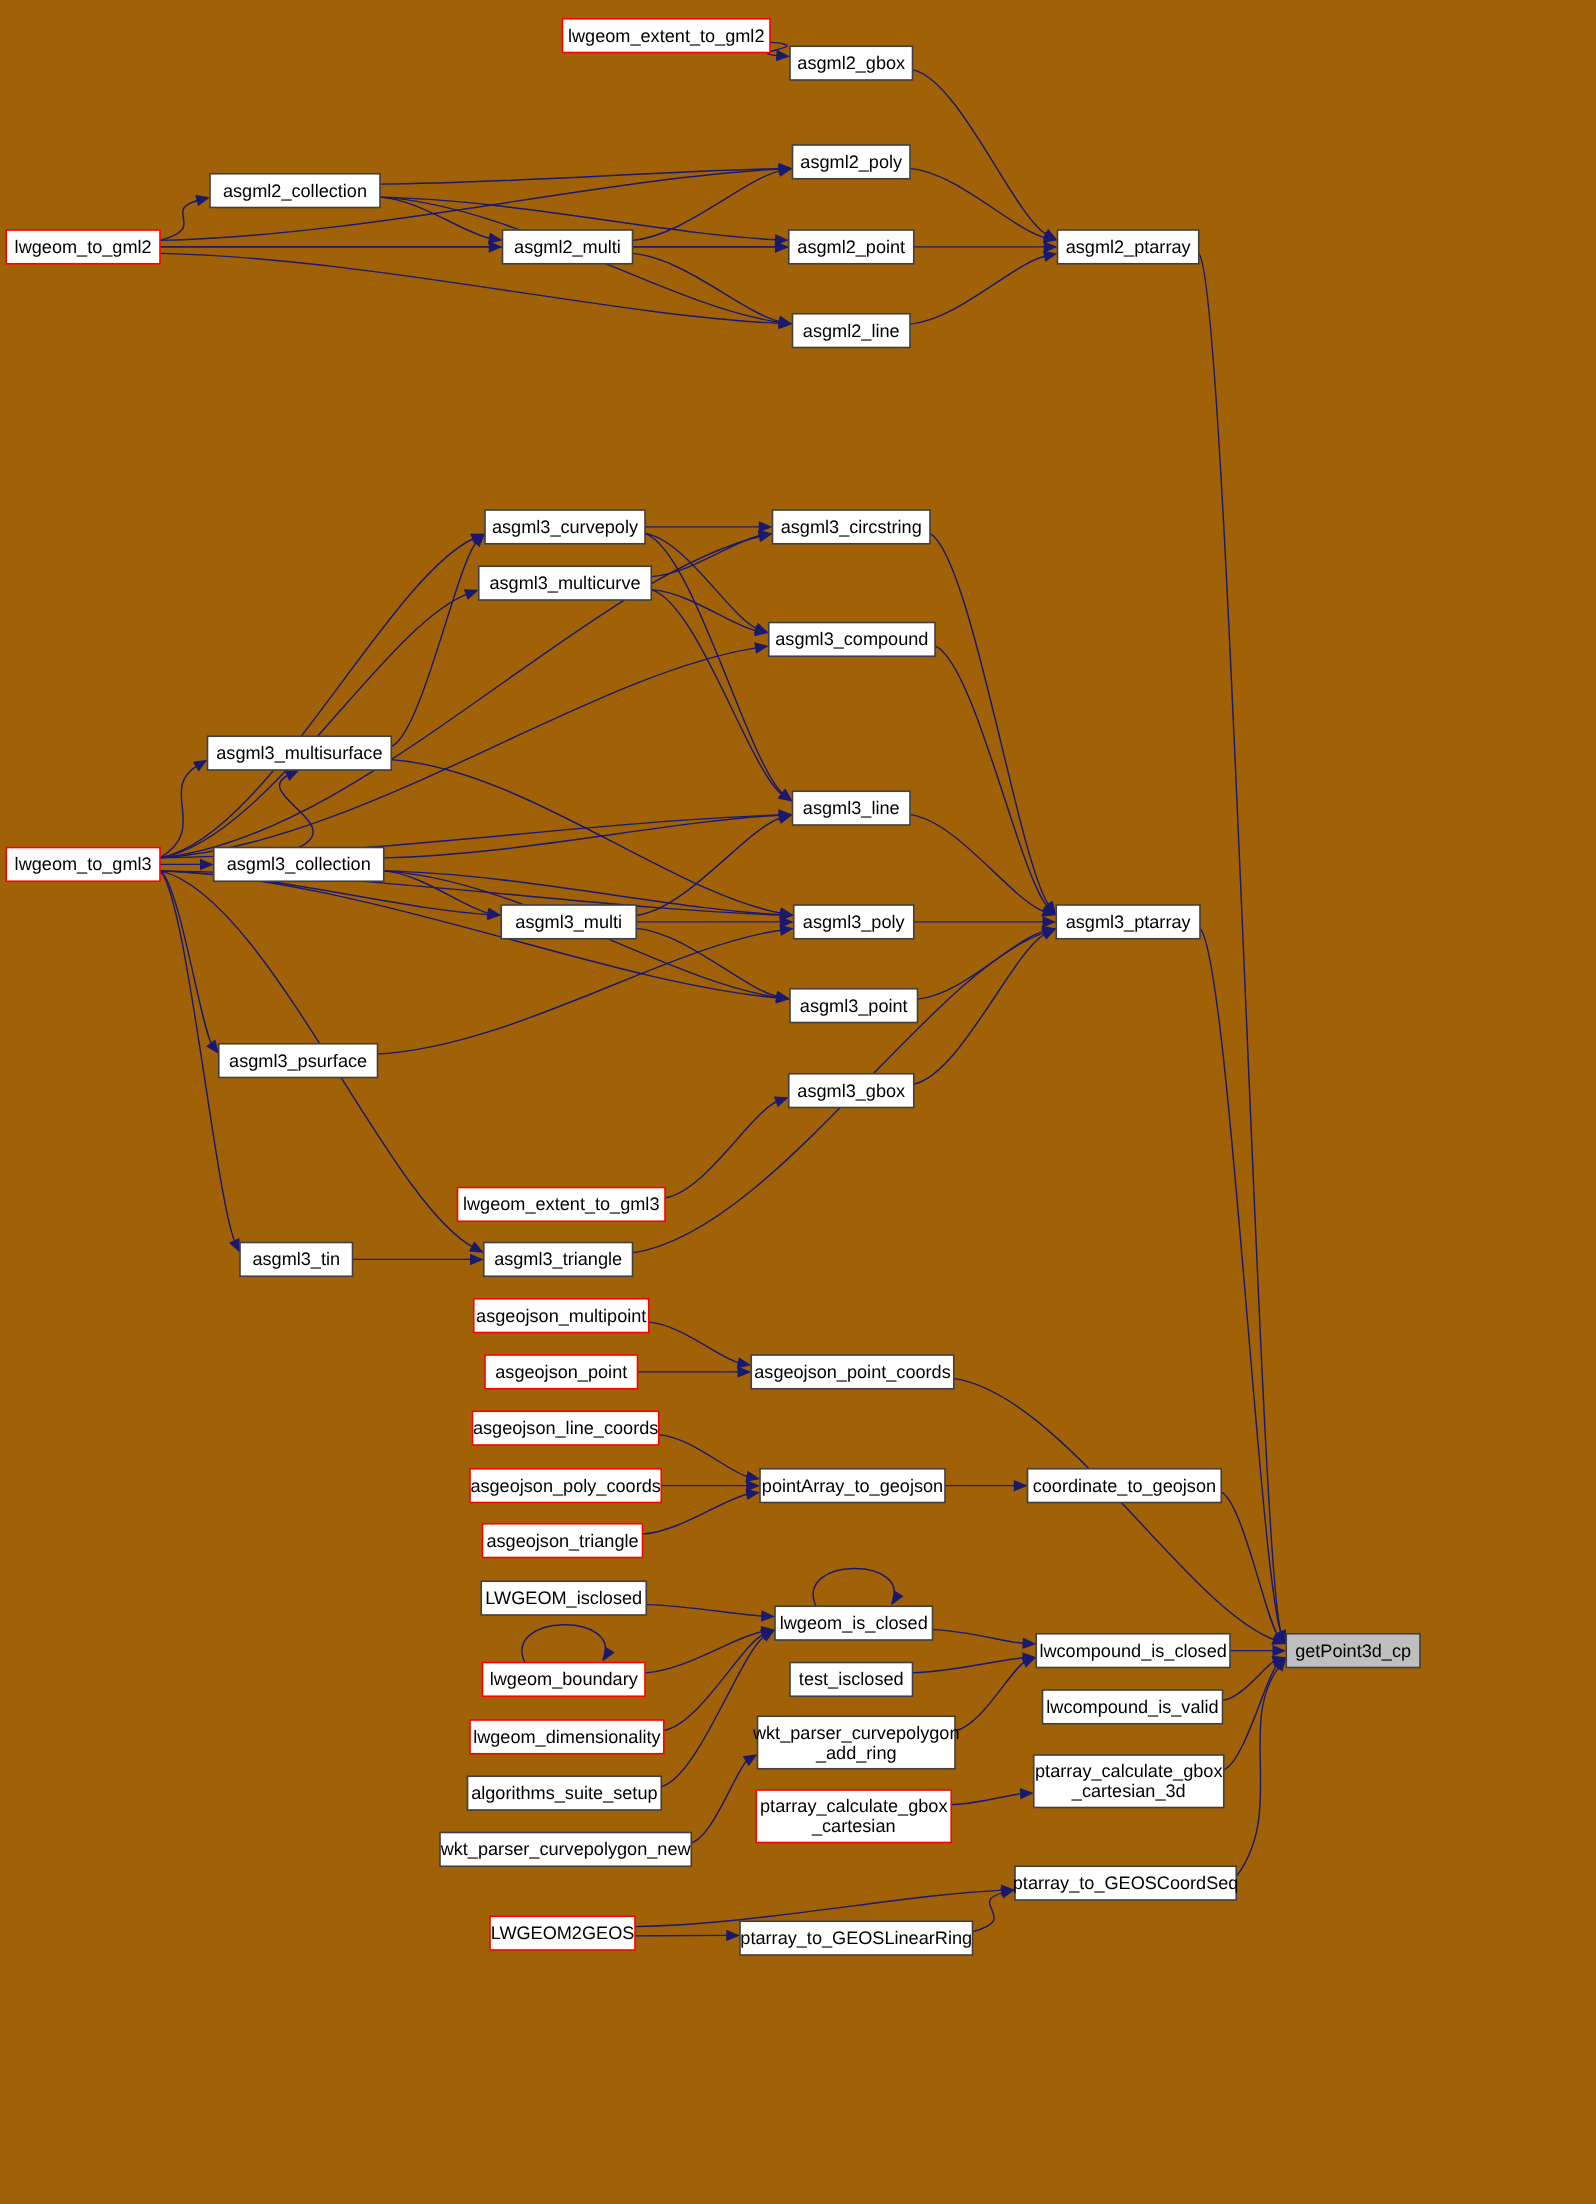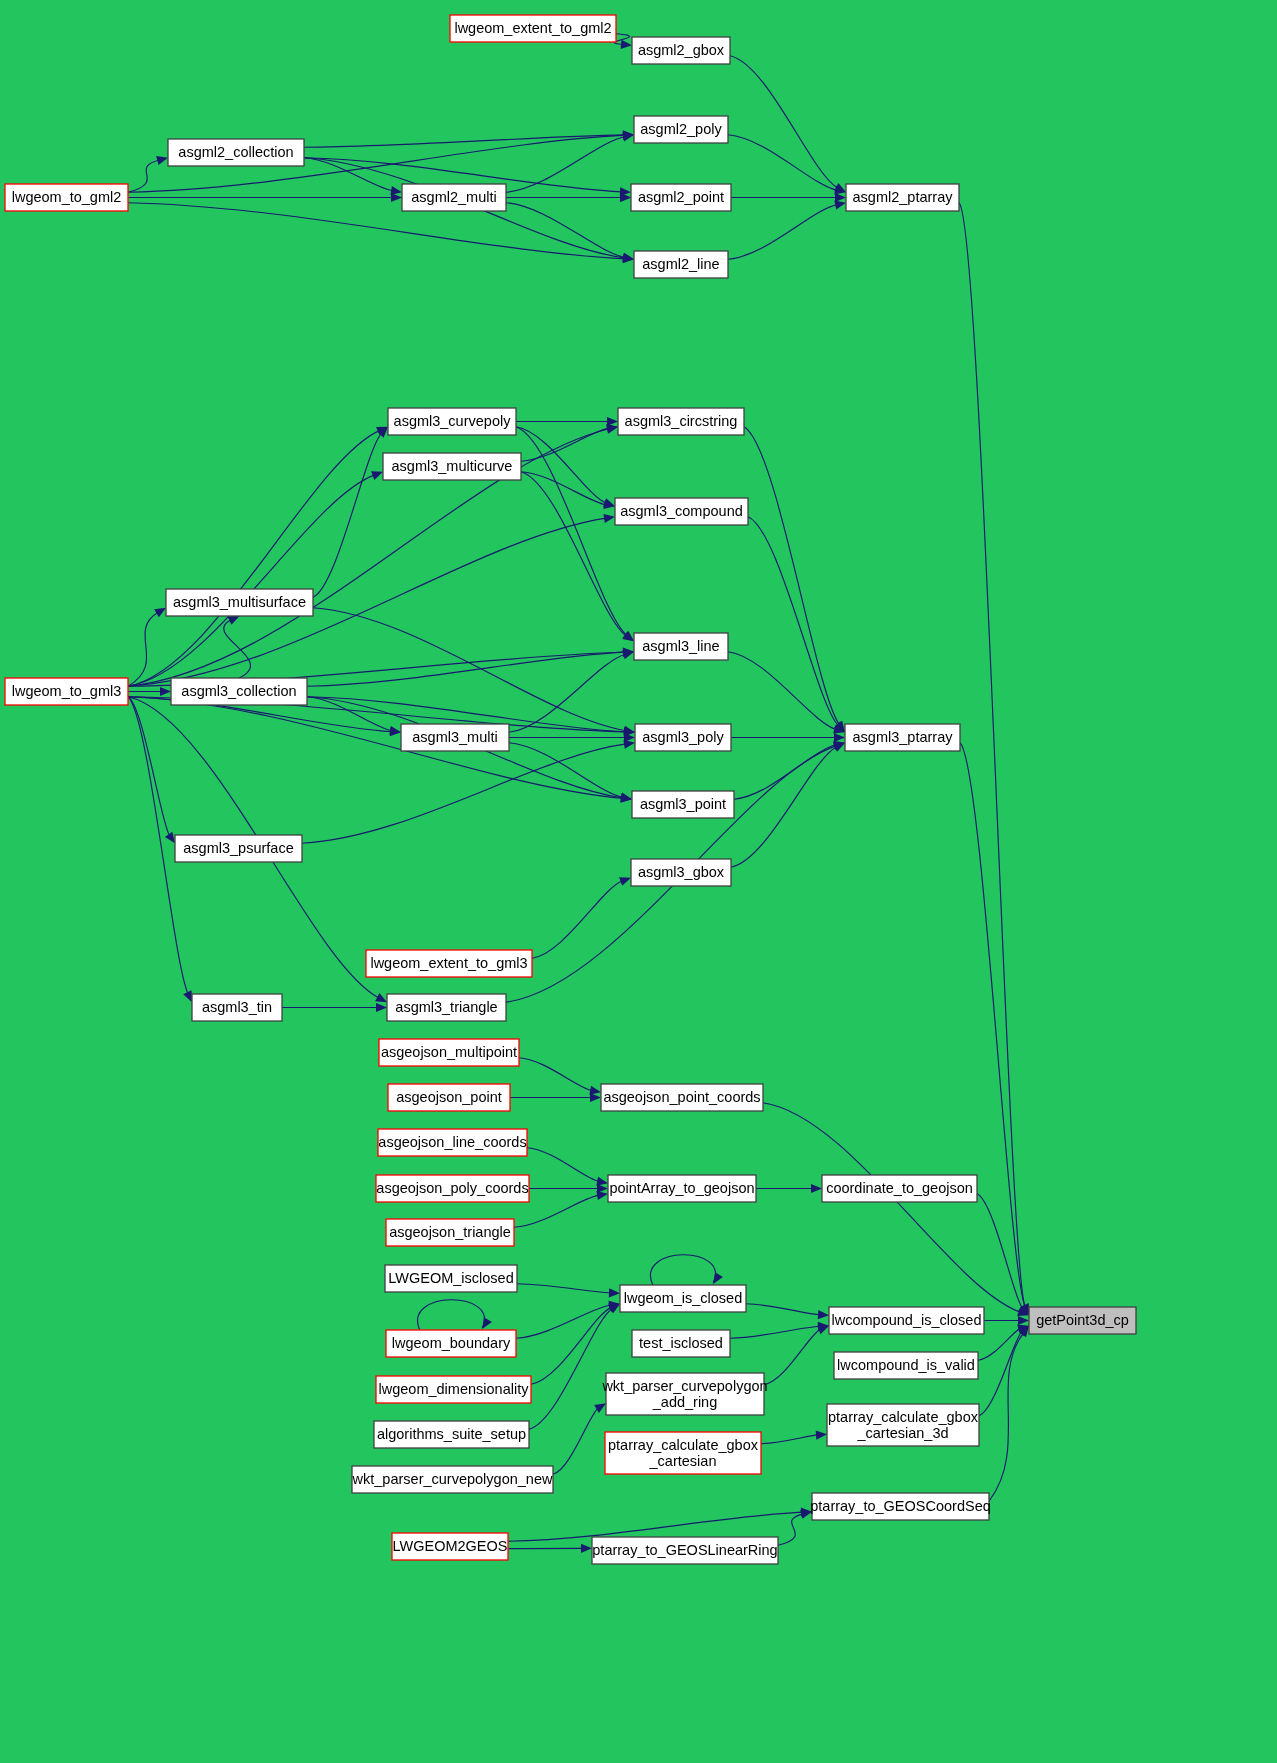--- a/index.html
+++ b/index.html
@@ -1,17 +1,17 @@
 <!DOCTYPE html>
 <html><head>
 <meta charset="utf-8">
 <style>
   html,body{margin:0;padding:0;background:#ffffff;}
   body{font-family:"Liberation Sans",sans-serif;}
-  #graph{position:relative;width:1277px;height:1763px;overflow:hidden;background:#22c55e;}
+  #graph{position:relative;width:1277px;height:1763px;overflow:hidden;background:#a16207;}
   svg{display:block;}
   .node-label{
     font-family:"Liberation Sans",sans-serif;
     font-size:14.5px;
     fill:#000000;
     dominant-baseline:middle;
     text-anchor:middle;
     white-space:pre;
   }
   .node-box{fill:#ffffff;stroke:#404040;stroke-width:1.3;}

